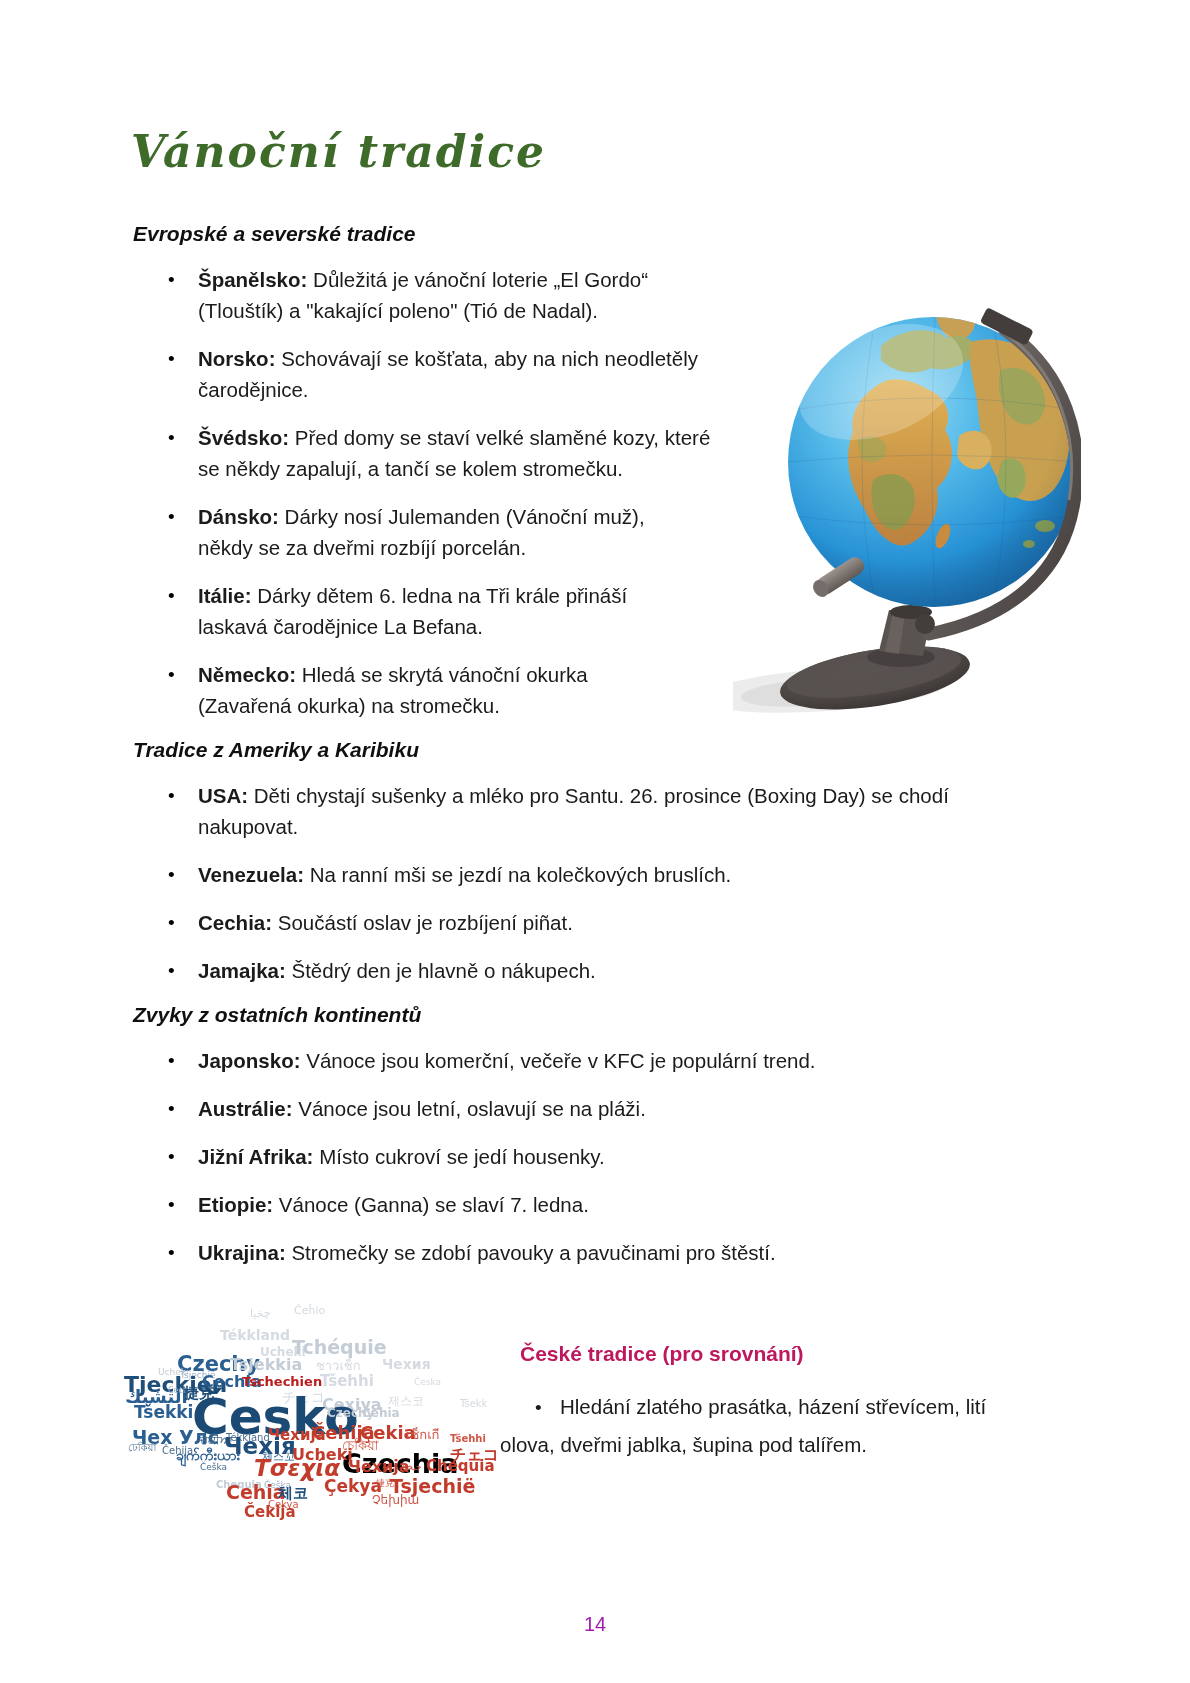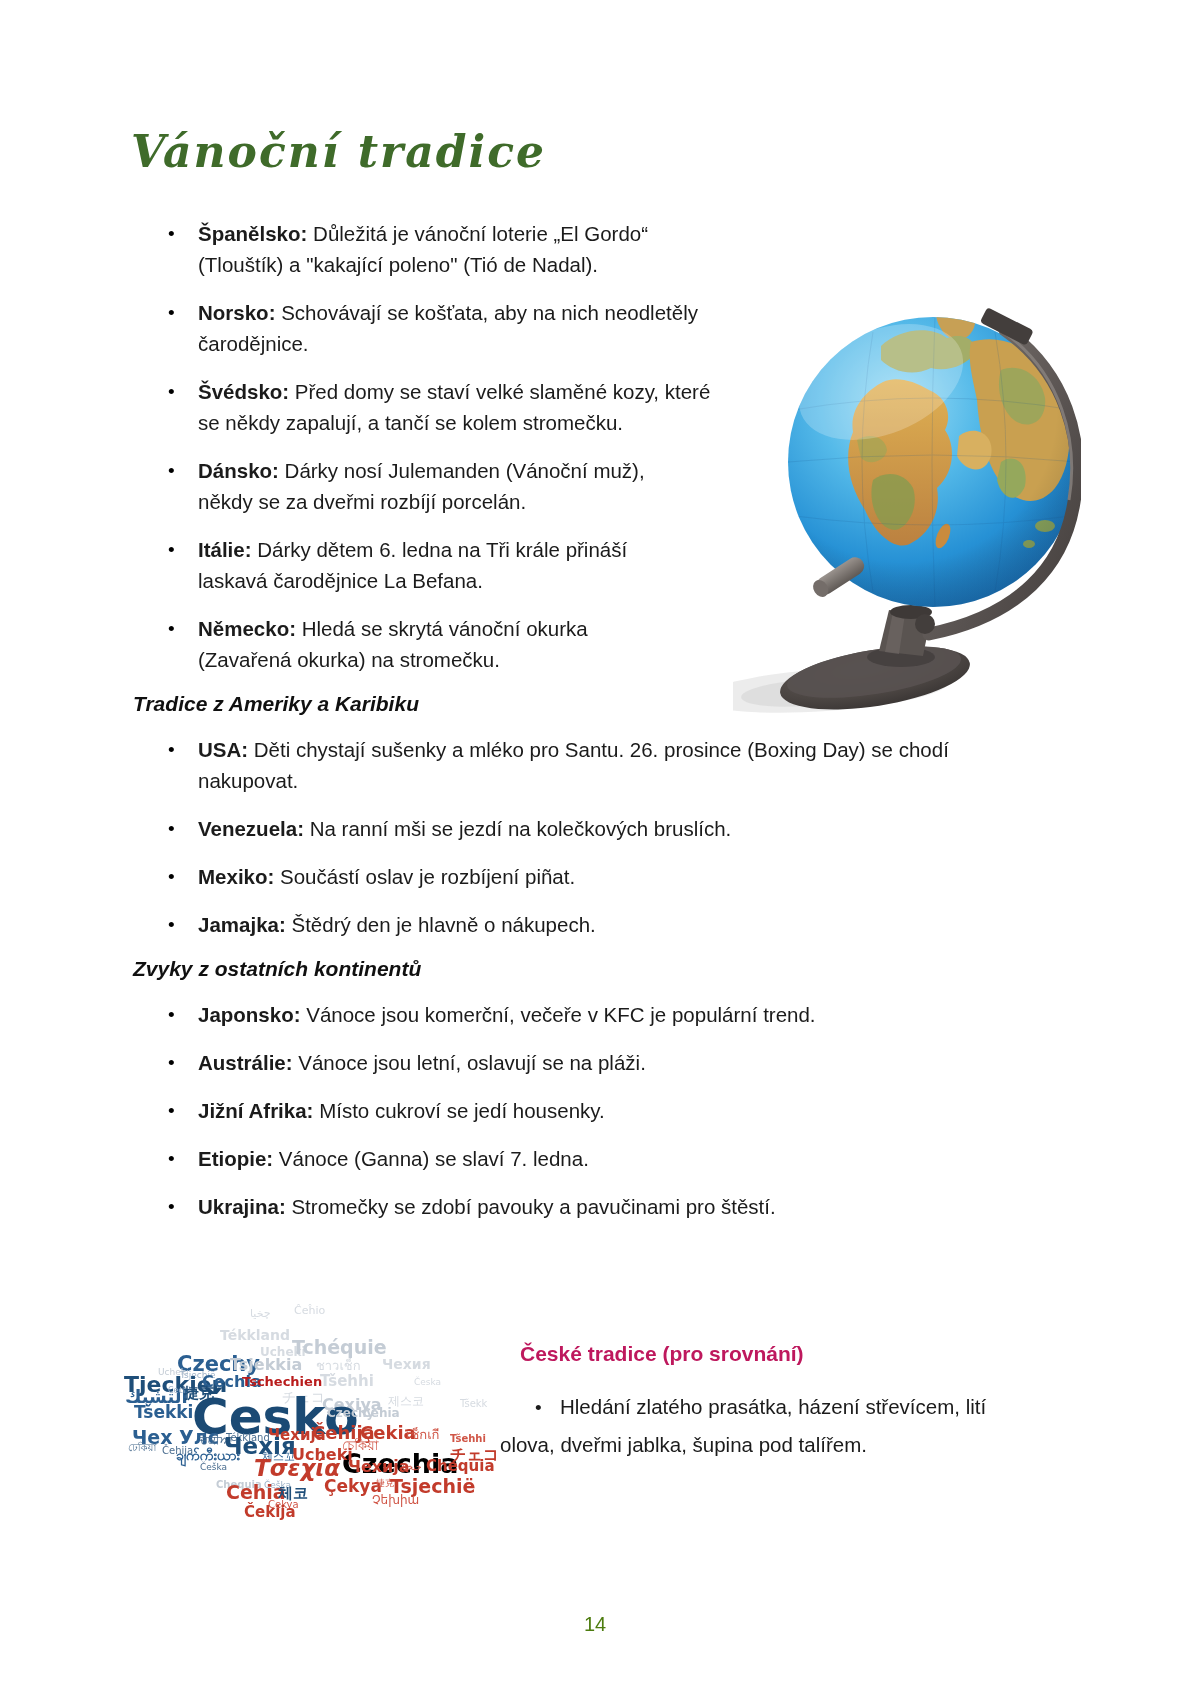--- a/index.html
+++ b/index.html
@@ -38,29 +38,30 @@
   .compare{position:absolute;left:500px;top:1338px;width:600px;}
   .compare h2{
     font-size:21px;font-weight:bold;color:#be185d;
     margin:4px 0 24px 20px;white-space:nowrap;
   }
   .compare .l1{font-size:20.5px;line-height:34px;margin:0;padding-left:35px;white-space:nowrap;}
   .compare .l1 .cdot{display:inline-block;width:25px;font-size:19px;}
   .compare .l2{font-size:20.5px;line-height:34px;margin:3px 0 0 0;white-space:nowrap;}
   .pagenum{
     position:absolute;left:0;right:0;top:1613px;text-align:center;
-    font-size:20px;color:#4d7c0f;
+    font-size:20px;color:#a21caf;
   }
 </style>
 </head>
 <body>
 
 <div class="page-title">Vánoční tradice</div>
 
 <div class="content" id="content">
+    <h2 class="first">Evropské a severské tradice</h2>
     <ul>
       <li>
         <span class="dot">•</span>
         <div><b>Španělsko:</b> Důležitá je vánoční loterie „El Gordo“<br>(Tlouštík) a "kakající poleno" (Tió de Nadal).</div>
       </li>
       <li>
         <span class="dot">•</span>
         <div><b>Norsko:</b> Schovávají se košťata, aby na nich neodletěly<br>čarodějnice.</div>
       </li>
       <li>
@@ -85,21 +86,21 @@
       <li>
         <span class="dot">•</span>
         <div><b>USA:</b> Děti chystají sušenky a mléko pro Santu. 26. prosince (Boxing Day) se chodí<br>nakupovat.</div>
       </li>
       <li>
         <span class="dot">•</span>
         <div><b>Venezuela:</b> Na ranní mši se jezdí na kolečkových bruslích.</div>
       </li>
       <li>
         <span class="dot">•</span>
-        <div><b>Mexiko:</b> Součástí oslav je rozbíjení piñat.</div>
+        <div><b>Cechia:</b> Součástí oslav je rozbíjení piñat.</div>
       </li>
       <li>
         <span class="dot">•</span>
         <div><b>Jamajka:</b> Štědrý den je hlavně o nákupech.</div>
       </li>
     </ul>
     <h2 class="">Zvyky z ostatních kontinentů</h2>
     <ul>
       <li>
         <span class="dot">•</span>

